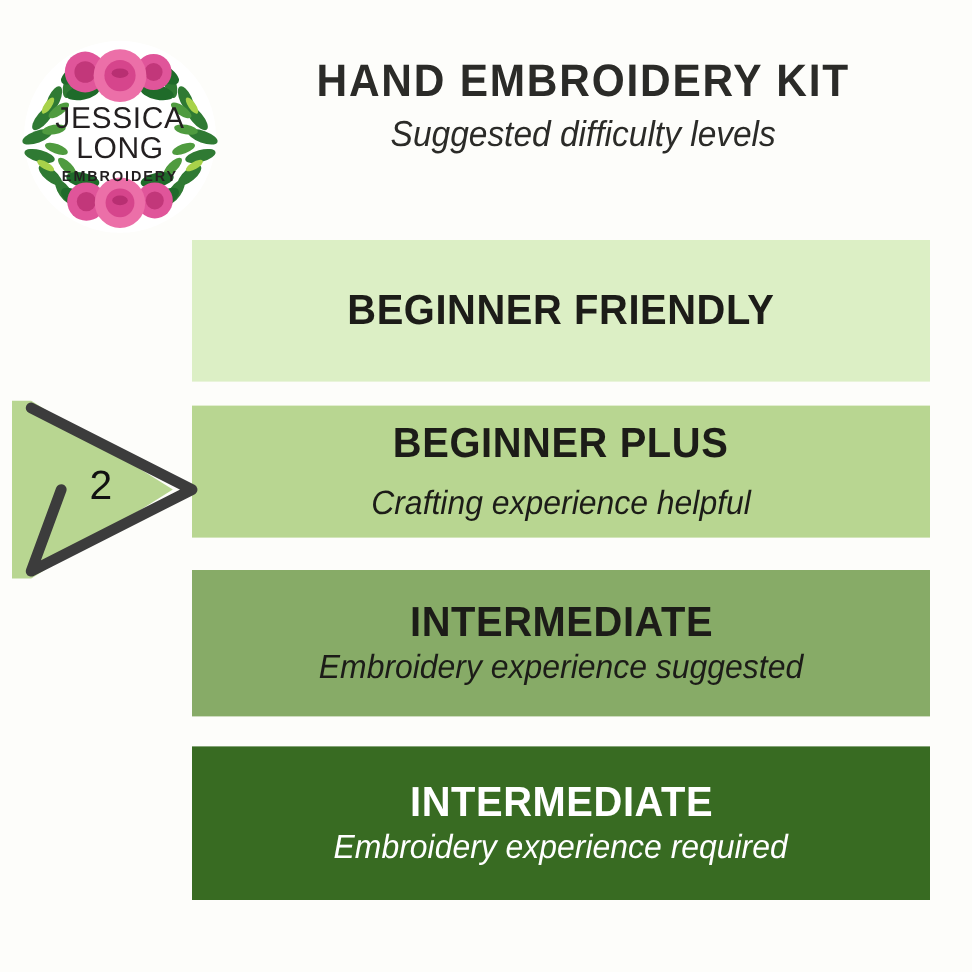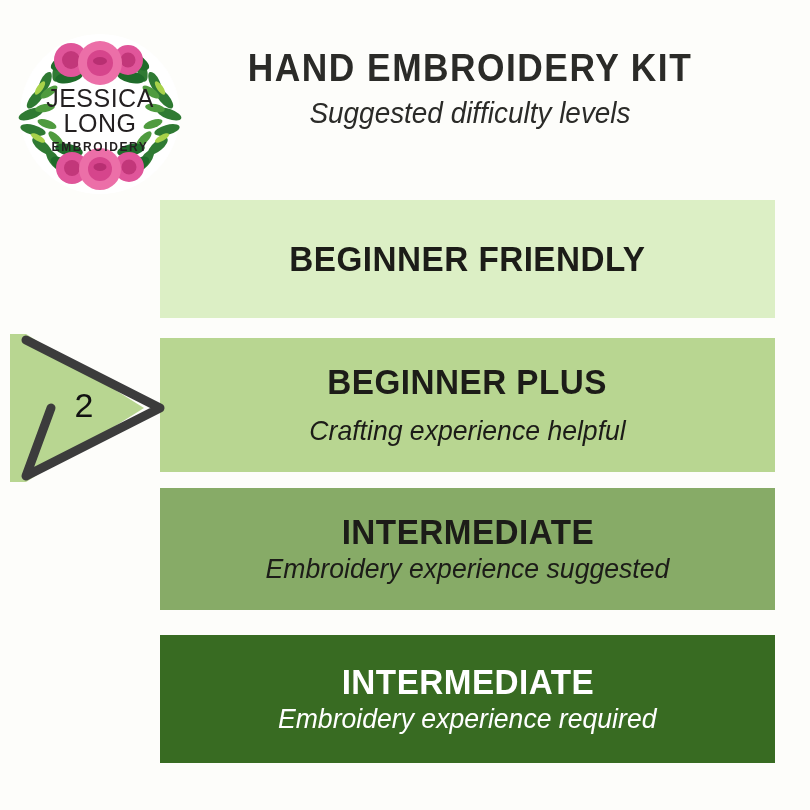--- a/index.html
+++ b/index.html
@@ -27,21 +27,21 @@
     left: 14px;
     top: 28px;
     width: 172px;
     height: 172px;
   }
   #logo svg { display: block; }
 
   
   #header {
     position: absolute;
-    left: 168px;
+    left: 184px;
     top: 48px;
     width: 604px;
     text-align: center;
   }
   #header-title {
     font-size: 38px;
     font-weight: bold;
     letter-spacing: 1.6px;
     color: #2b2b28;
     line-height: 1.06;
@@ -90,21 +90,21 @@
     font-style: italic;
     line-height: 1.12;
     margin-top: 2px;
     transform: scaleX(0.95);
     transform-origin: center;
     white-space: nowrap;
   }
   .level-sub:empty { display: none; }
 
   #bar-0 { height: 118px; margin-bottom: 20px; background: #dcefc5; }
-  #bar-1 { height: 134px; margin-bottom: 16px; background: #b8d691; gap: 12px; }
+  #bar-1 { height: 110px; margin-bottom: 27px; background: #b8d691; gap: 12px; }
   #bar-2 { height: 122px; margin-bottom: 25px; background: #87ab67; }
   #bar-3 { height: 128px; background: #386b22; }
 
   #bar-0 .level-title, #bar-0 .level-sub,
   #bar-1 .level-title, #bar-1 .level-sub,
   #bar-2 .level-title, #bar-2 .level-sub { color: #1c1c18; }
   #bar-3 .level-title, #bar-3 .level-sub { color: #ffffff; }
 
   
   #arrow-marker {

